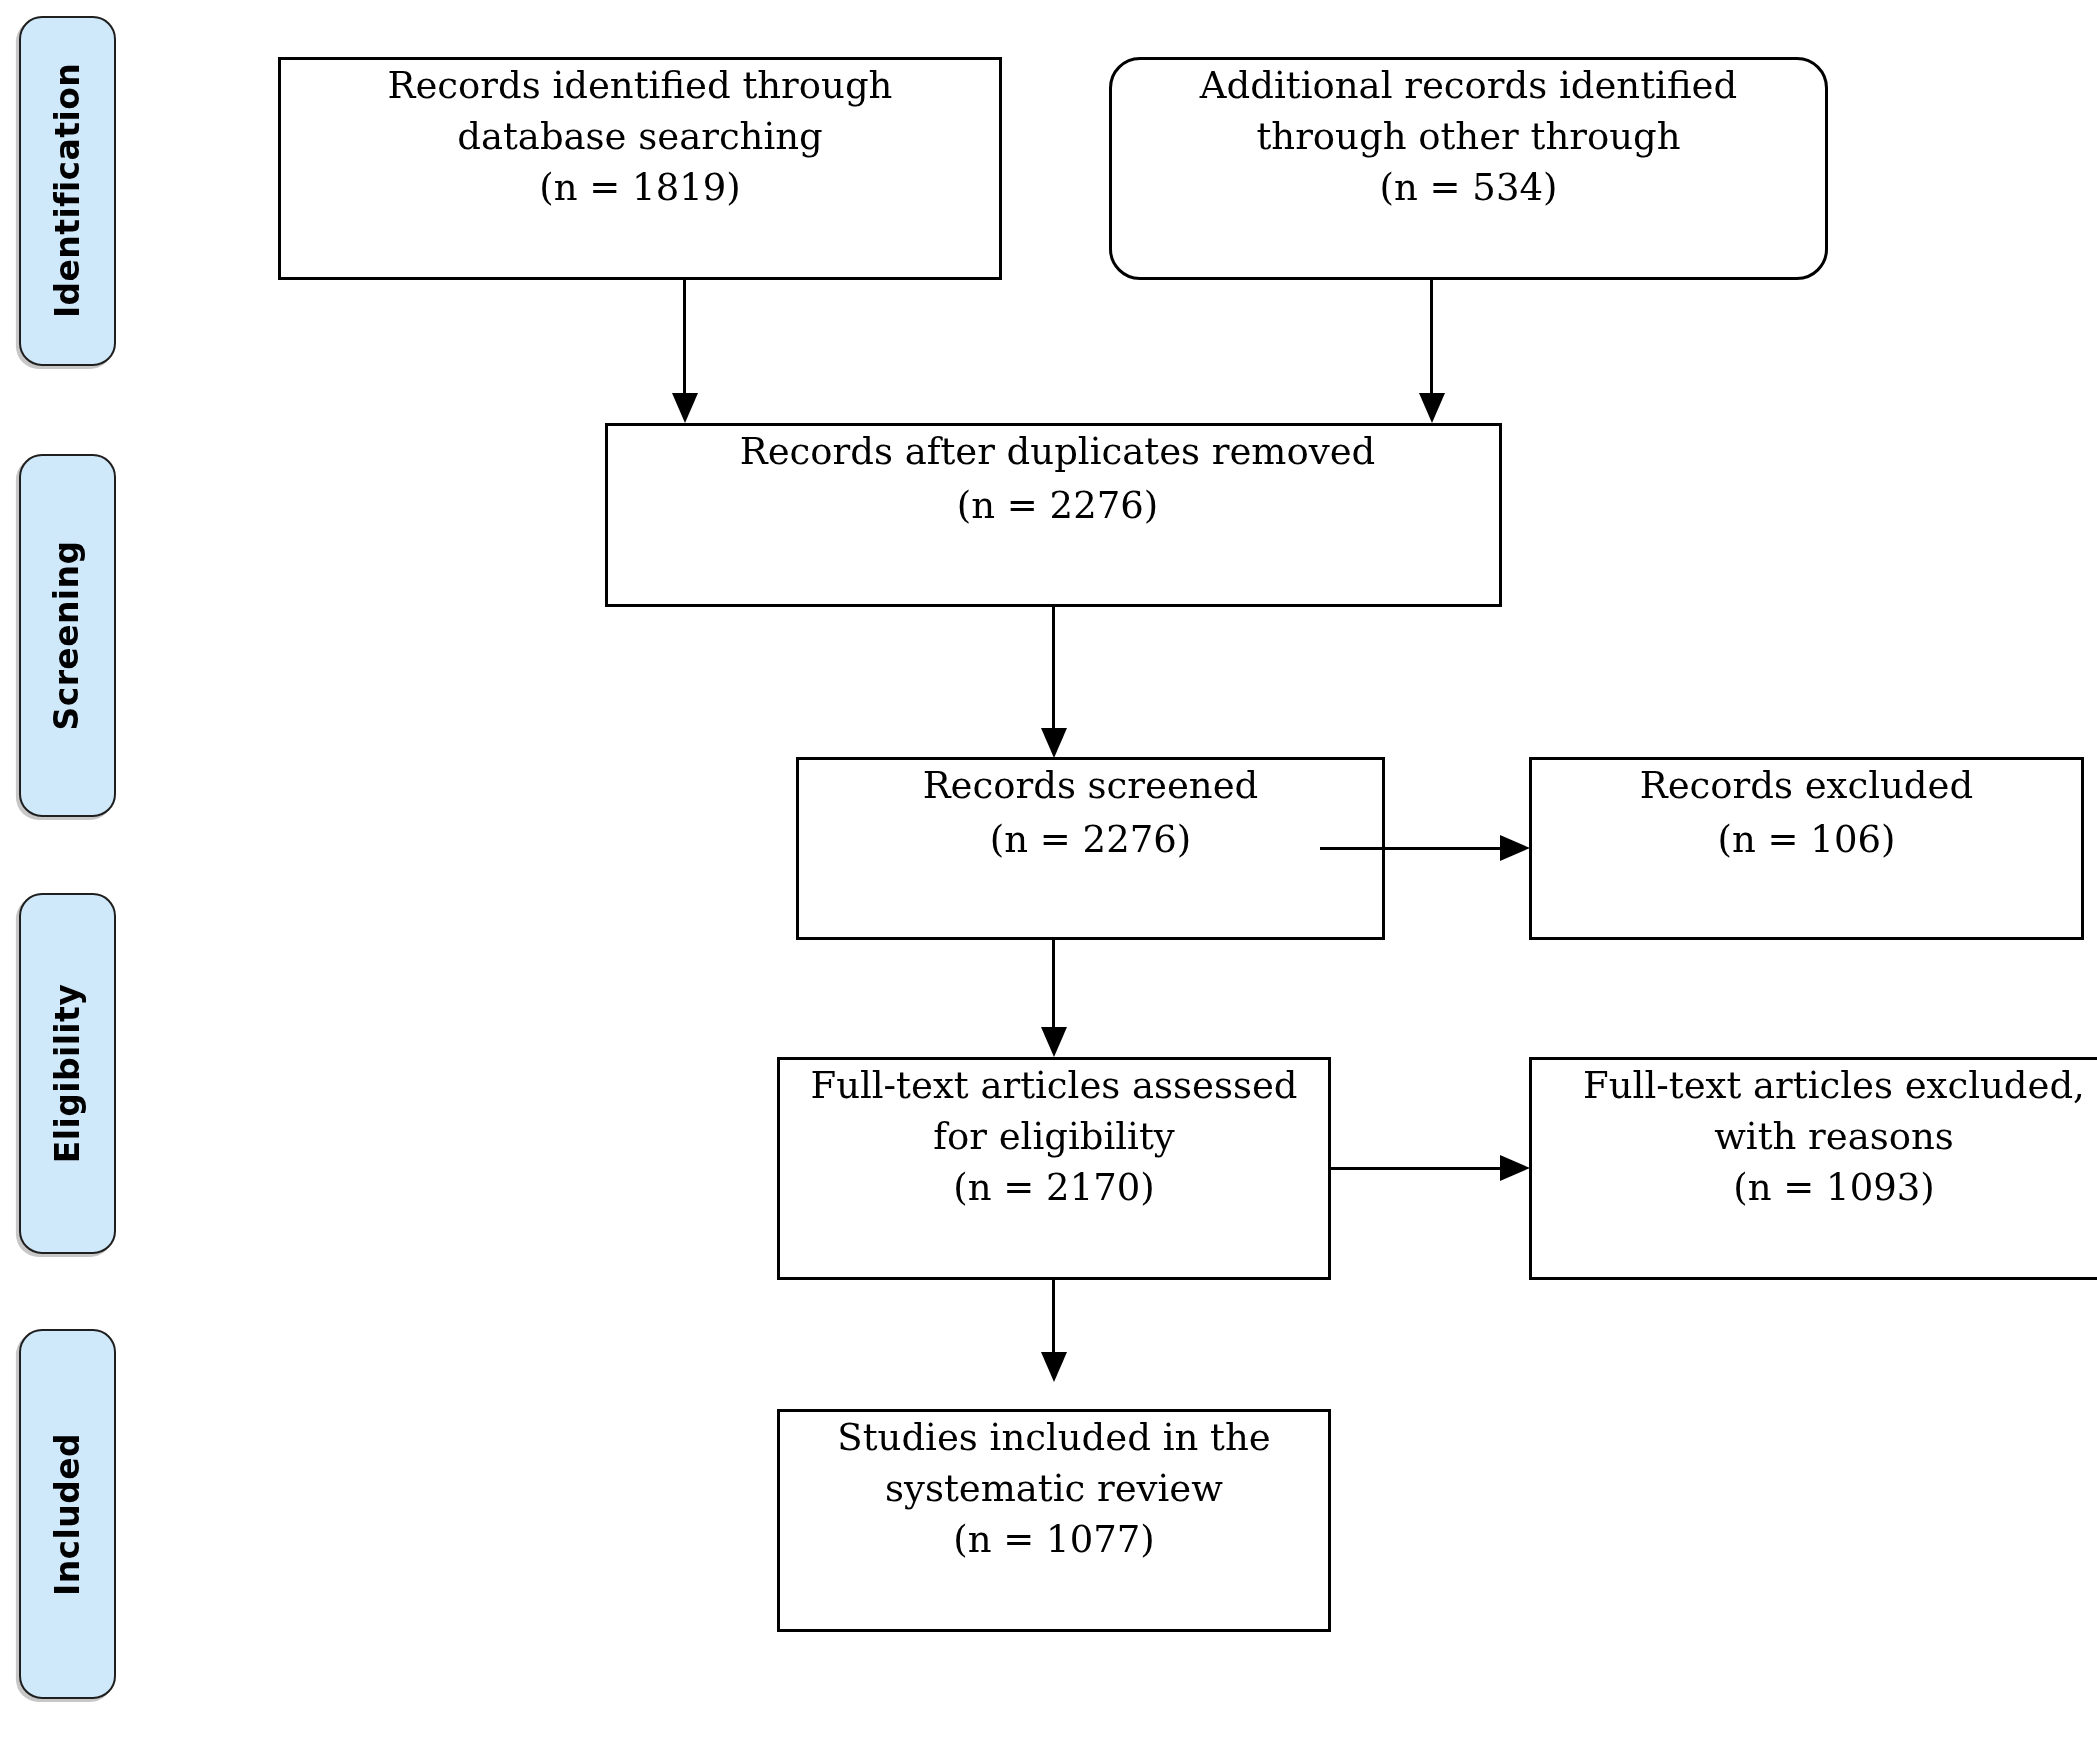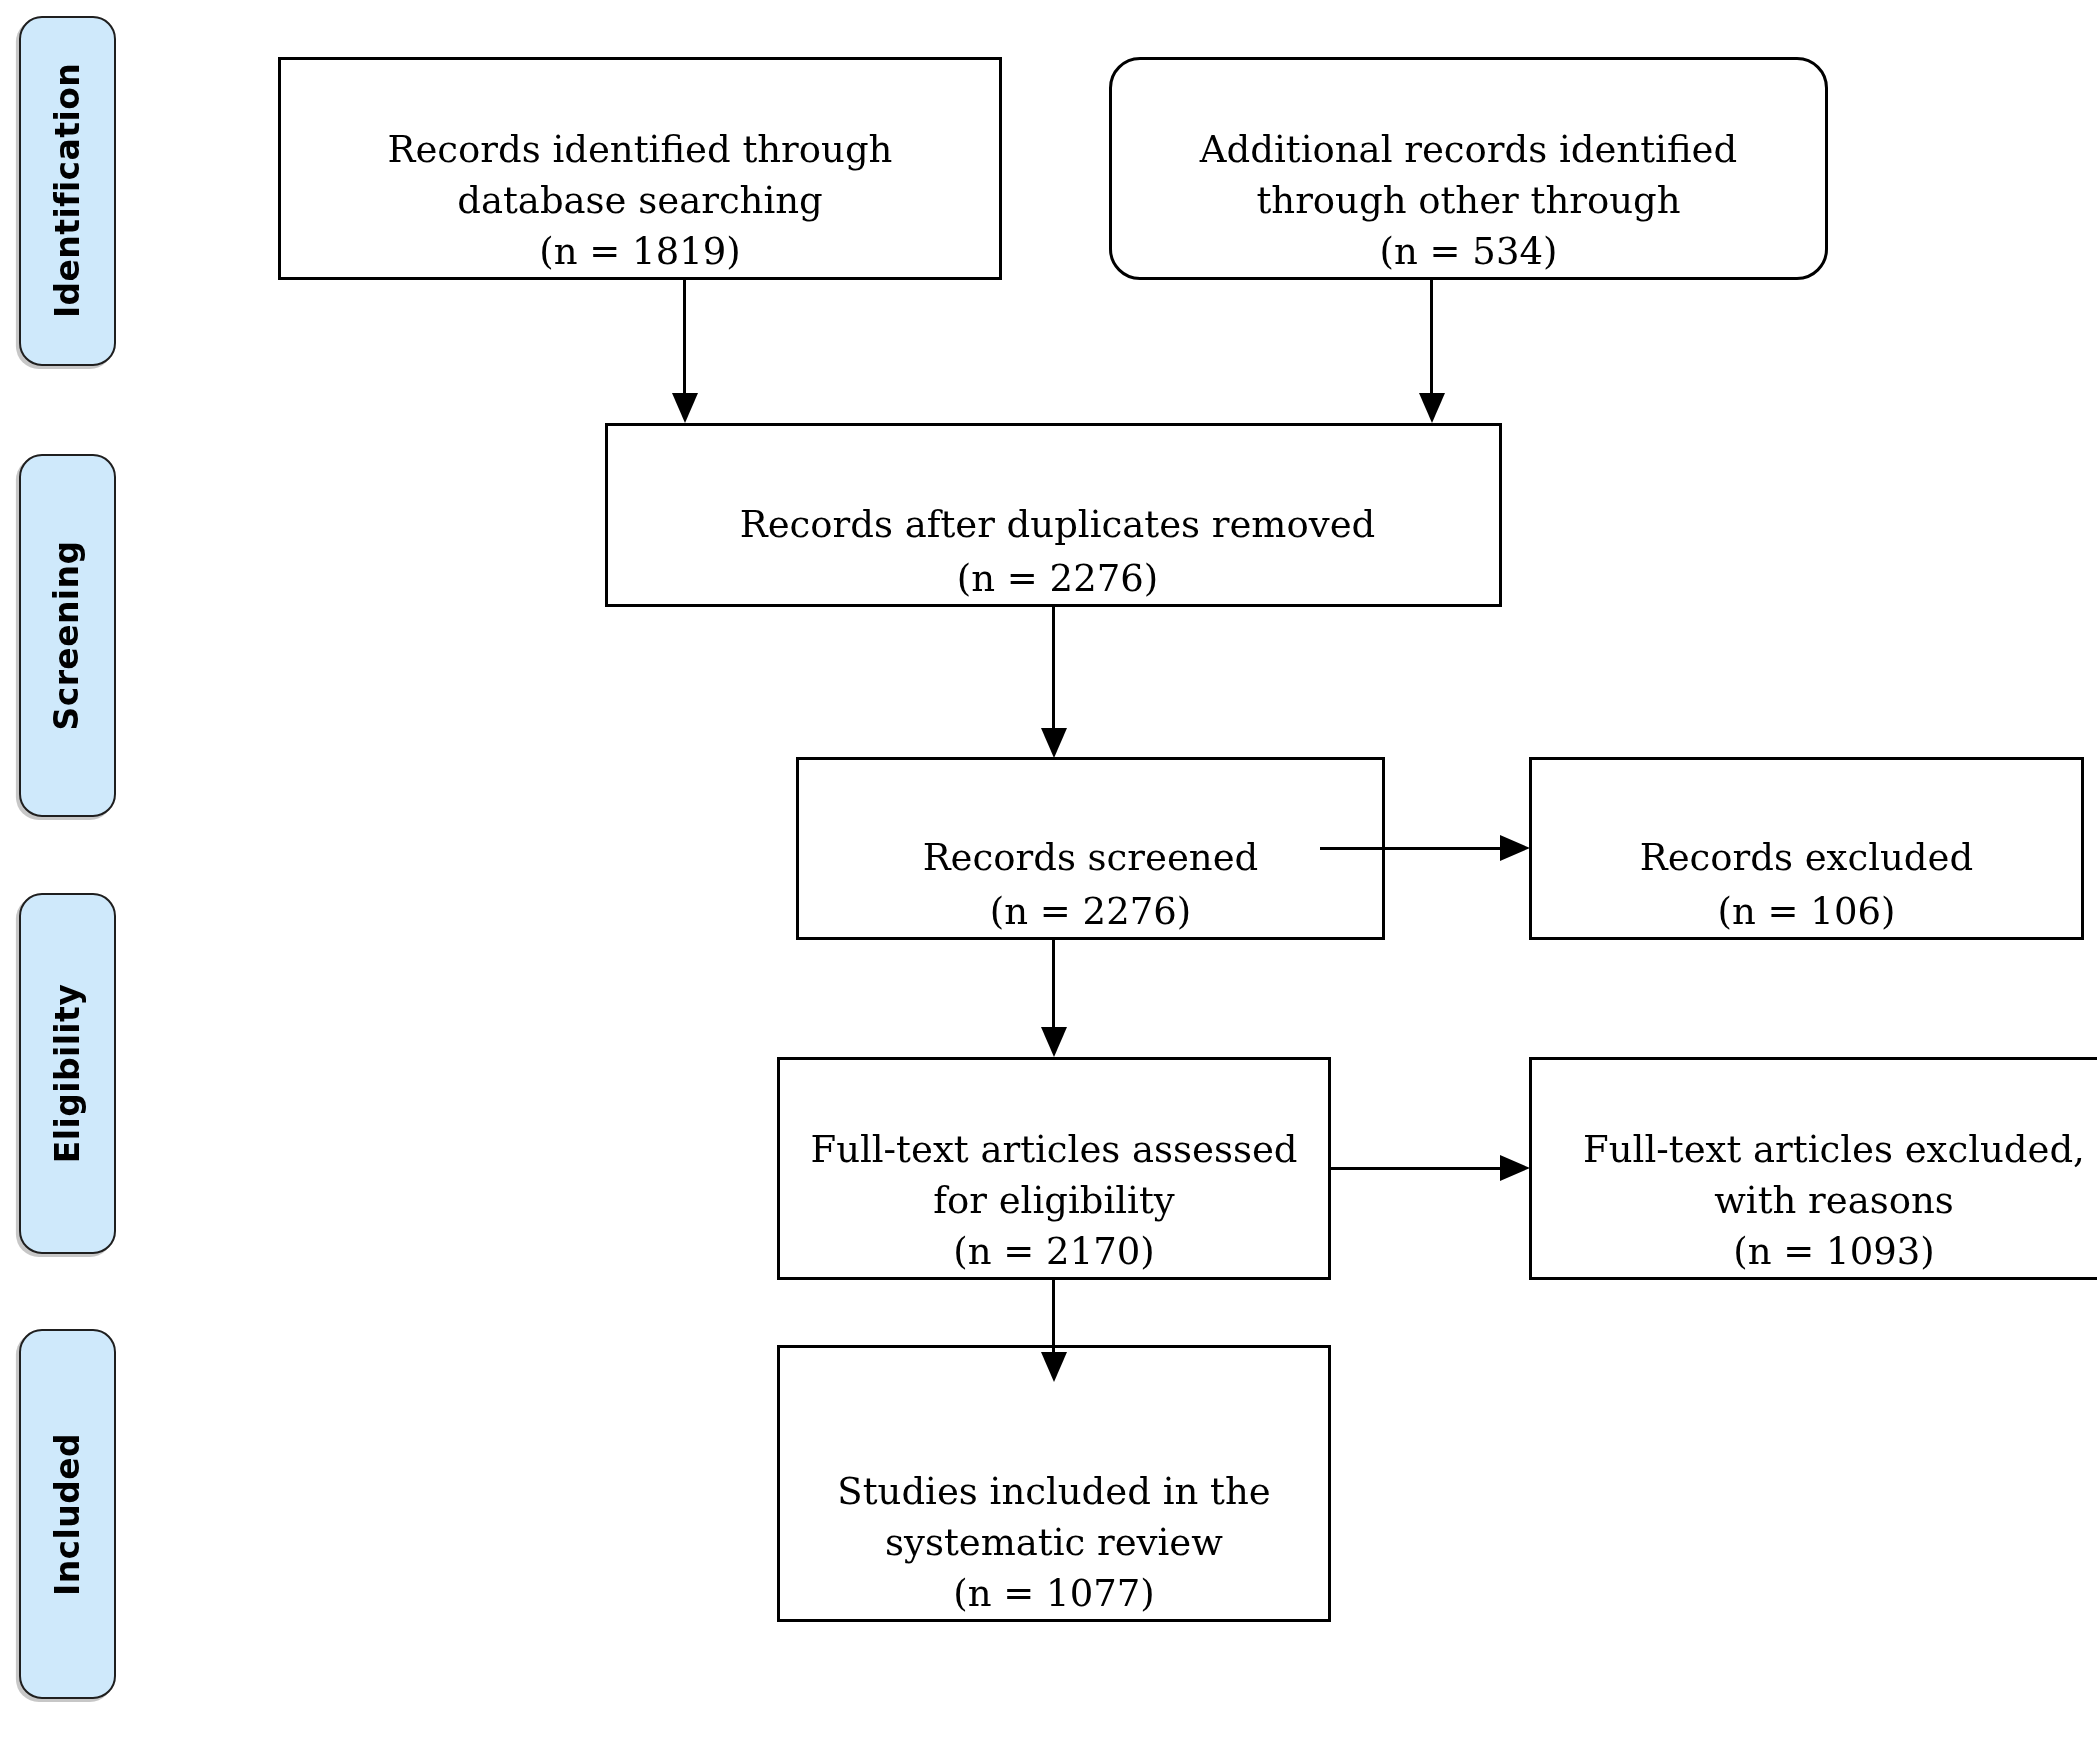--- a/index.html
+++ b/index.html
@@ -43,35 +43,35 @@
 
   
   .fbox {
     position: absolute;
     background: #ffffff;
     border: 3.1px solid #000000;
     box-sizing: border-box;
     display: flex;
     flex-direction: column;
     align-items: center;
-    justify-content: flex-end;
+    justify-content: flex-start;
     text-align: center;
     font-size: 37px;
     line-height: 51px;
   }
   .fbox .nline2 { margin-top: 3px; }  
 
   #box-identified  { left: 278px;  top: 57px;   width: 724px;  height: 223px; }
   #box-additional  { left: 1109px; top: 57px;   width: 719px;  height: 223px; border-radius: 31px; }
   #box-duplicates  { left: 605px;  top: 423px;  width: 897px; height: 184px; padding-left: 8px; }
   #box-screened    { left: 796px; top: 757px;  width: 589px;  height: 183px; }
   #box-excluded    { left: 1529px; top: 757px;  width: 555px;  height: 183px; }
   #box-fulltext    { left: 777px;  top: 1057px; width: 554px;  height: 223px; }
   #box-ft-excluded { left: 1529px; top: 1057px; width: 584px;  height: 223px; padding-left: 26px; }
-  #box-included    { left: 777px;  top: 1345px; width: 554px;  height: 277px; }
+  #box-included    { left: 777px;  top: 1409px; width: 554px;  height: 223px; }
 
   
   .vline { position: absolute; width: 3.1px; background: #000000; }
   .hline { position: absolute; height: 3.1px; background: #000000; }
   .ah-down {
     position: absolute; width: 0; height: 0;
     border-left: 13.2px solid transparent;
     border-right: 13.2px solid transparent;
     border-top: 30px solid #000000;
   }

